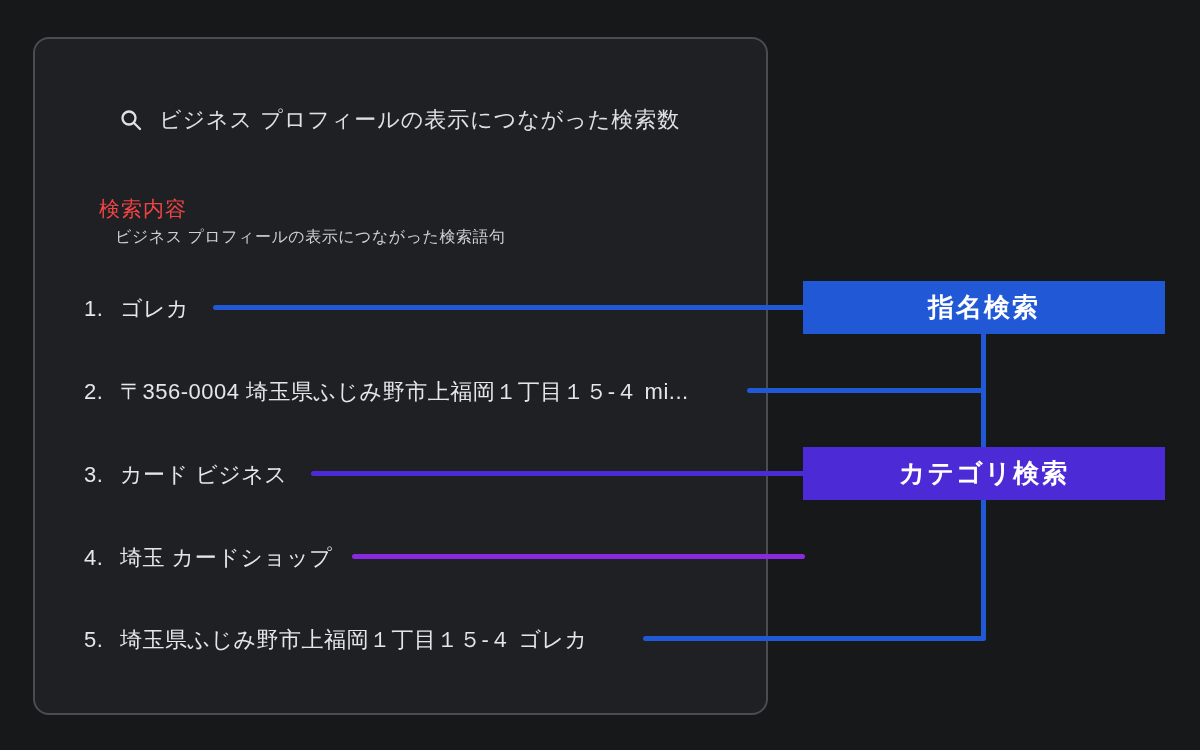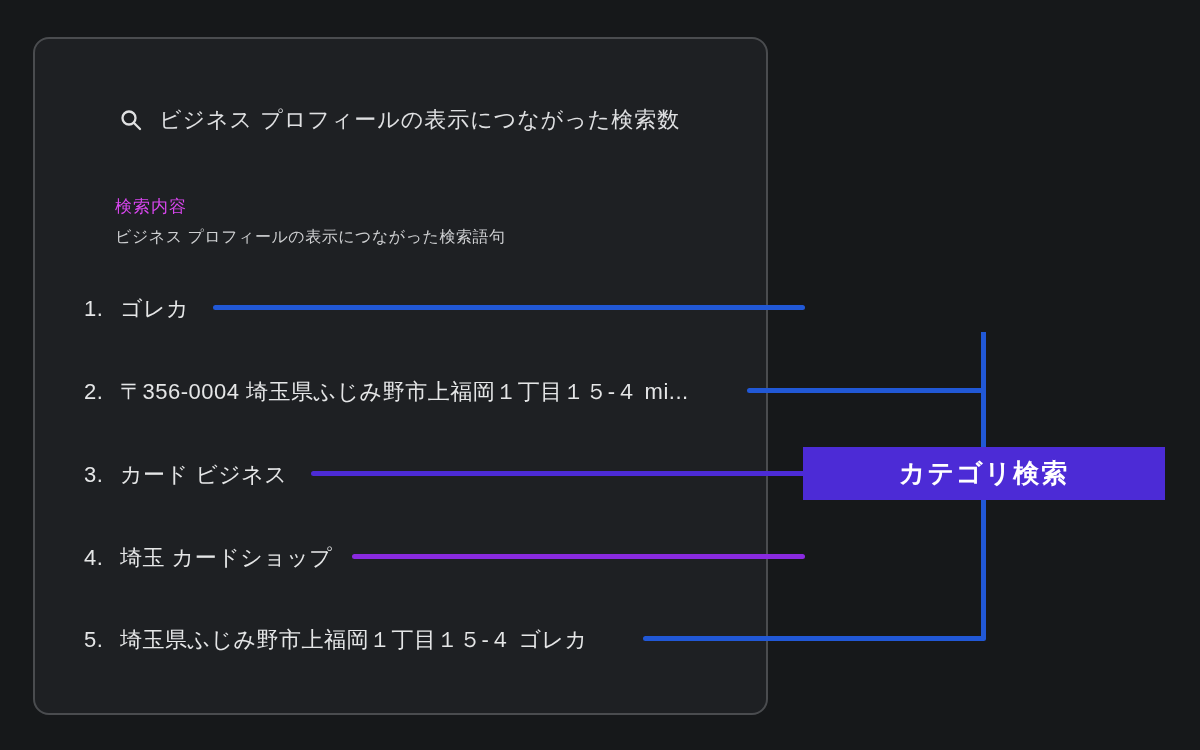--- a/index.html
+++ b/index.html
@@ -26,21 +26,21 @@
   .panel{
     position:absolute;left:33px;top:37px;width:735px;height:678px;
     background:var(--panel);
     border:2px solid var(--panel-border);
     border-radius:16px;
   }
   .title-row{position:absolute;left:84px;top:66px;display:flex;align-items:center;gap:16px;}
   .title-row svg{display:block;}
   .panel-title{font-size:22px;letter-spacing:1px;color:#dfe0e2;}
 
-  .section-heading{position:absolute;left:80px;top:156px;font-size:17px;letter-spacing:1px;color:#d946ef;}
+  .section-heading{position:absolute;left:64px;top:156px;font-size:21px;letter-spacing:1px;color:#ef4444;}
   .section-subheading{position:absolute;left:80px;top:188px;font-size:16px;letter-spacing:0.5px;color:var(--text-dim);}
 
   .term-row{position:absolute;left:84px;display:flex;align-items:center;font-size:22px;letter-spacing:0.5px;color:var(--text);white-space:nowrap;}
   .term-num{width:36px;}
   .row-1{top:294px;}
   .row-2{top:377px;}
   .row-3{top:460px;}
   .row-4{top:543px;}
   .row-5{top:625px;}
 
@@ -104,17 +104,20 @@
     <span class="term-text">埼玉県ふじみ野市上福岡１丁目１５-４ ゴレカ</span>
   </div>
 
   <div class="line blue" style="left:213px;top:305px;width:592px;"></div>
   <div class="line blue" style="left:747px;top:388px;width:239px;"></div>
   <div class="line indigo" style="left:311px;top:471px;width:494px;"></div>
   <div class="line purple" style="left:352px;top:554px;width:453px;"></div>
   <div class="line blue" style="left:643px;top:636px;width:343px;"></div>
   <div class="vline" style="left:981px;top:332px;height:307px;"></div>
 
+  <div class="tag blue tag-1">
+    <span>指名検索</span>
+  </div>
   <div class="tag indigo tag-2">
     <span>カテゴリ検索</span>
   </div>
 
 </div>
 
 </body></html>

